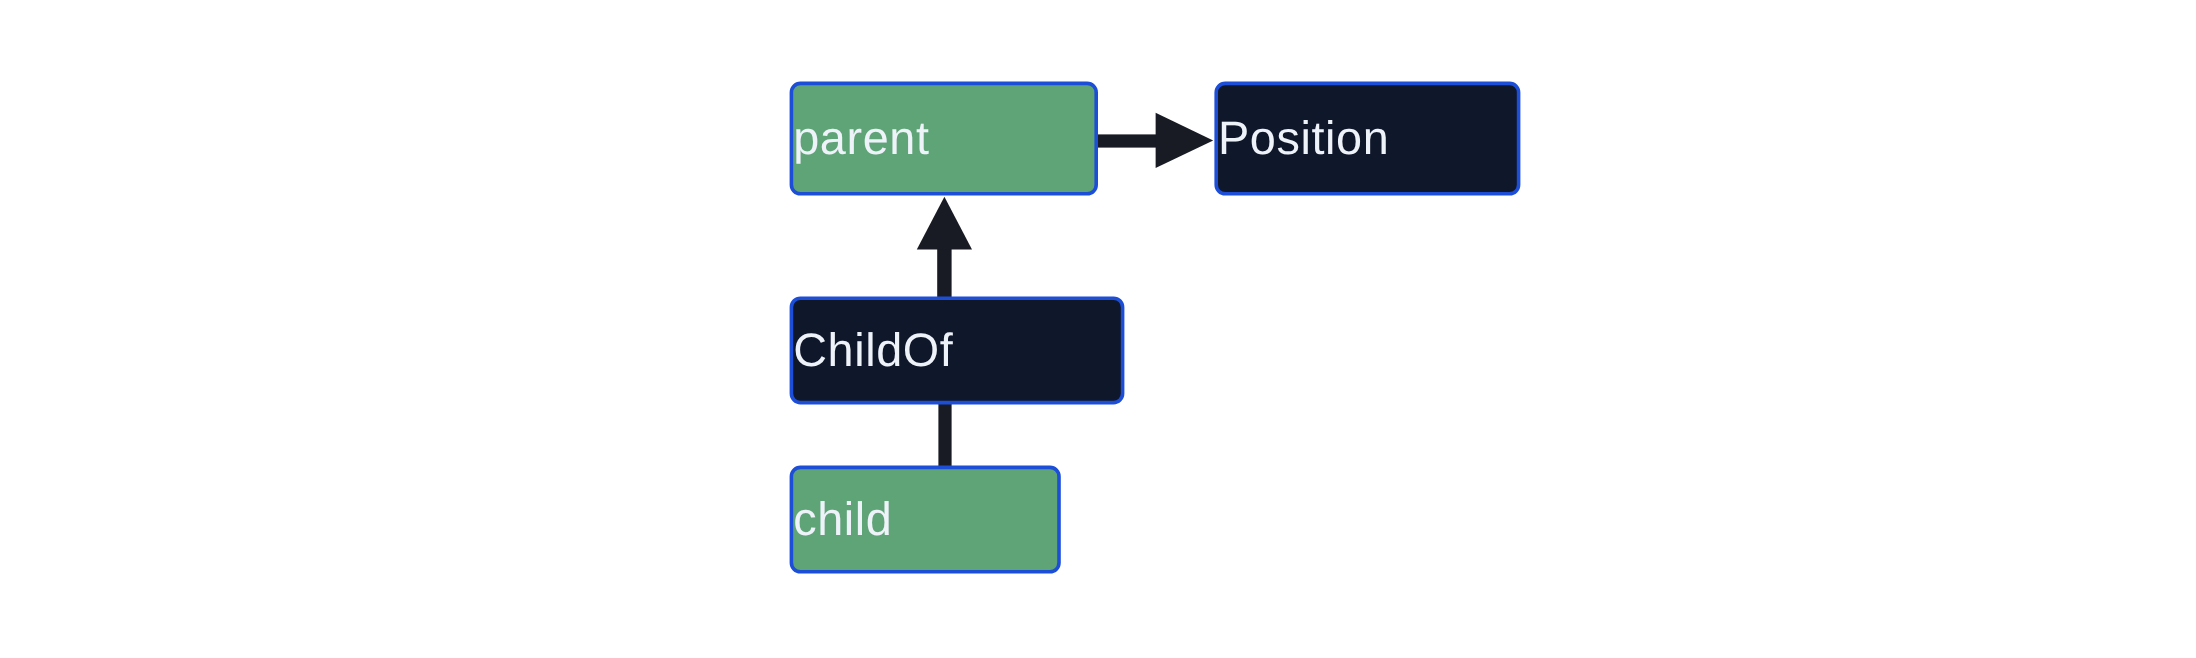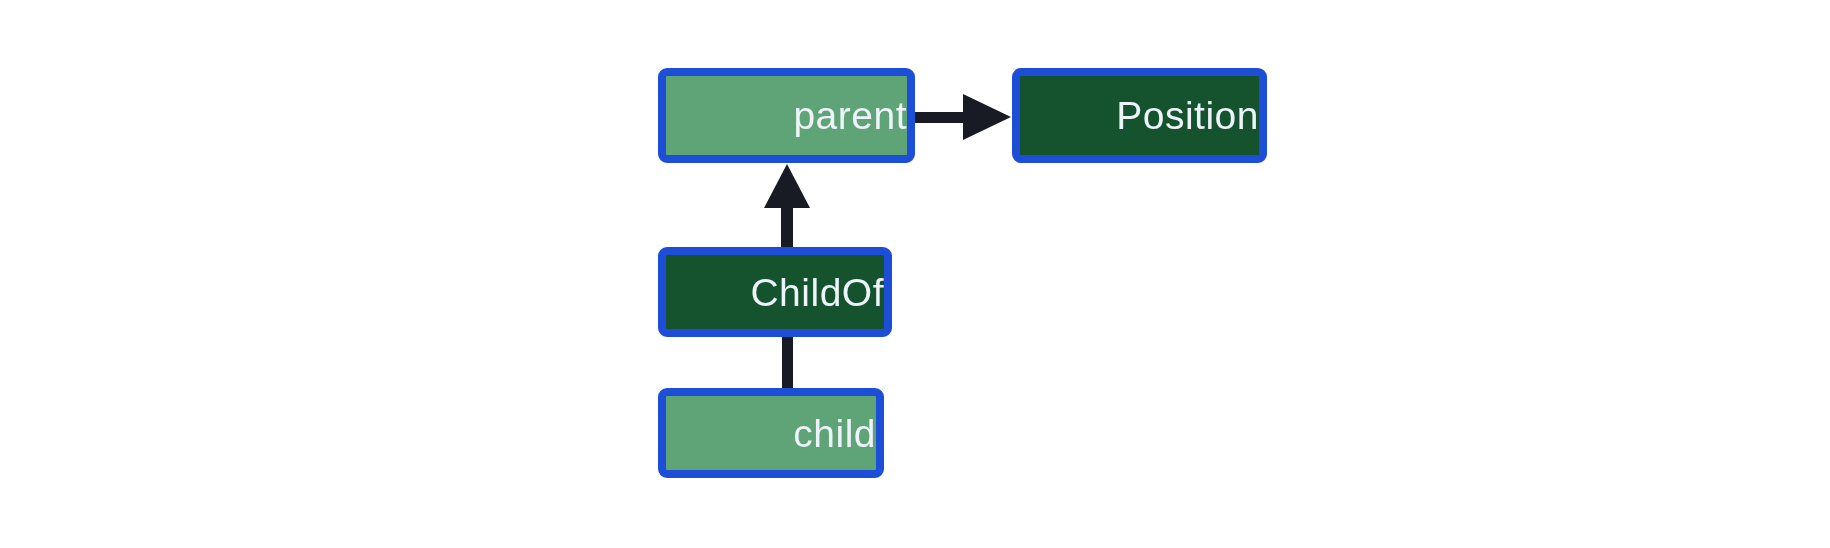--- a/index.html
+++ b/index.html
@@ -11,36 +11,36 @@
   .canvas {
     position: relative;
     width: 1830px;
     height: 548px;
     background: #ffffff;
     overflow: hidden;
   }
   .node {
     position: absolute;
     box-sizing: border-box;
-    border: 8px solid #1d4ed8;
+    border: 3px solid #1d4ed8;
     border-radius: 9px;
     display: flex;
     align-items: center;
-    justify-content: flex-end;
+    justify-content: flex-start;
     color: #eef2f9;
     font-size: 39px;
     line-height: 1;
     letter-spacing: 0.5px;
   }
   .node--green { background: #5fa477; }
-  .node--blue  { background: #14532d; }
+  .node--blue  { background: #0f172a; }
 
   .node-parent   { left: 658px;  top: 68px;  width: 257px; height: 95px; }
   .node-position { left: 1012px; top: 68px;  width: 255px; height: 95px; }
-  .node-childof  { left: 658px;  top: 247px; width: 234px; height: 90px; }
+  .node-childof  { left: 658px;  top: 247px; width: 279px; height: 90px; }
   .node-child    { left: 658px;  top: 388px; width: 226px; height: 90px; }
 
   svg.edges {
     position: absolute;
     left: 0;
     top: 0;
     width: 1830px;
     height: 548px;
     pointer-events: none;
   }

